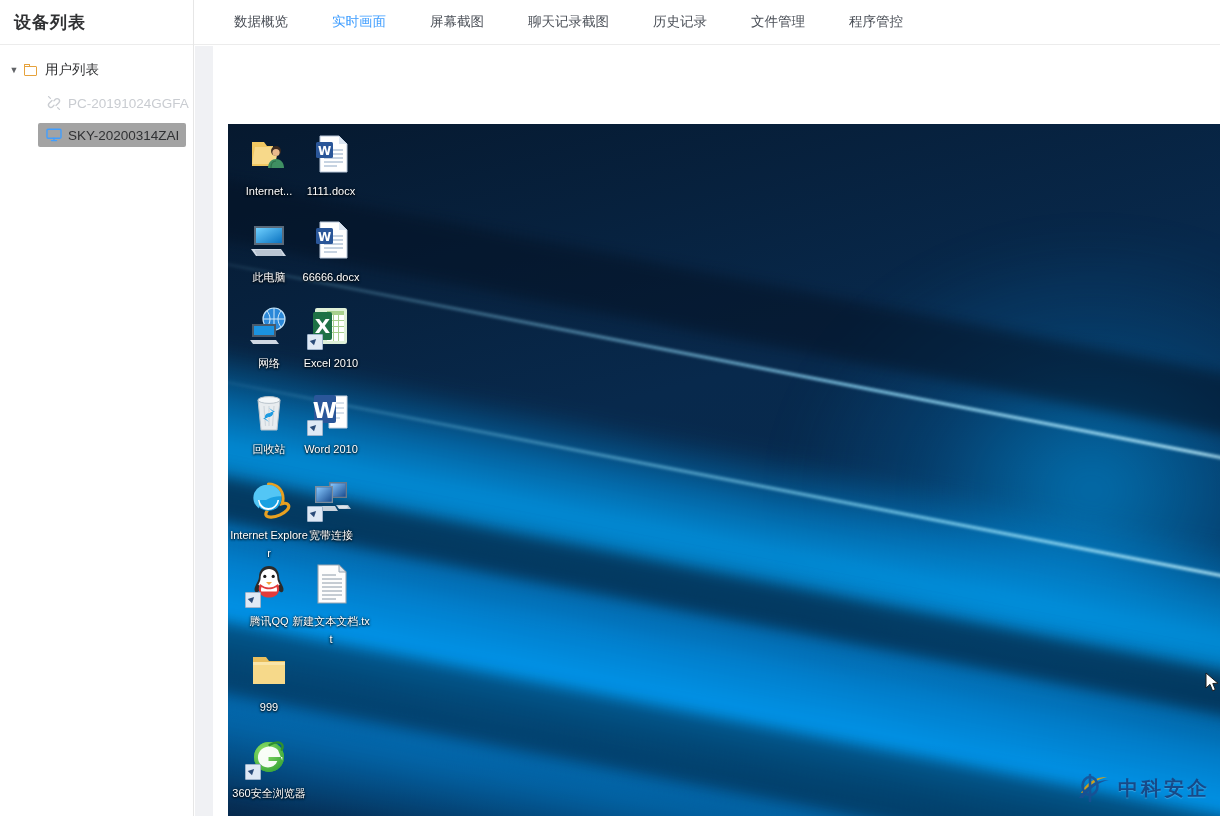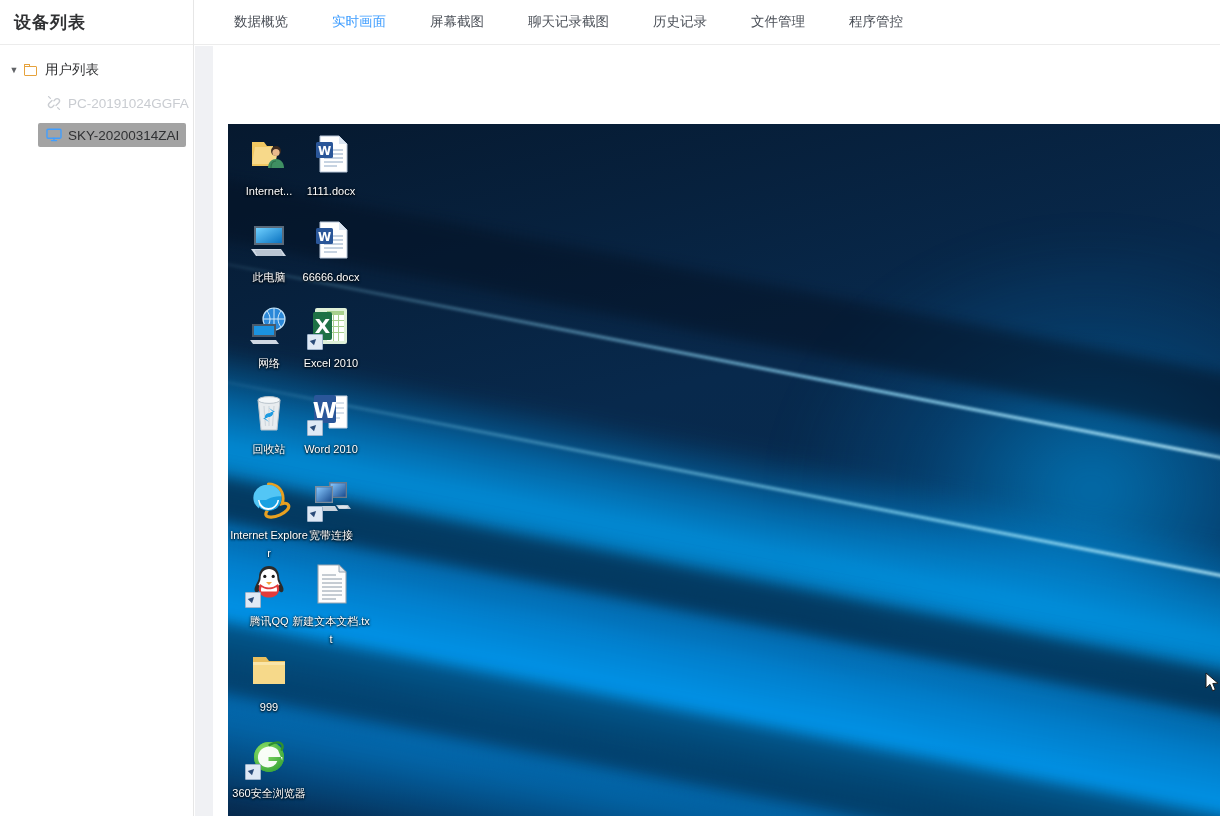--- a/index.html
+++ b/index.html
@@ -451,19 +451,30 @@
             <path d="M33 18c-2.5-2.4-6-3.8-9.6-3.4-6.6.7-11 6-10.4 12 .5 5 4.8 8.8 10 8.8 4.3 0 8-2.6 9.3-6.3H23.5V25h13.8c.2 1-.1 3.4-.1 3.4" fill="#ffffff" opacity=".95"></path>
             <path d="M24.5 13c4.5-2.5 9-3.2 11.5-1.6 1.8 1.2 2 3.6.8 6.3" stroke="#2f8f2f" stroke-width="2.4" fill="none" stroke-linecap="round"></path>
           </svg>
           <span class="shortcut-arrow"></span>
         </span>
         <span class="lbl">360安全浏览器</span>
       </div>
 
     </div>
 
+    <div class="watermark">
+      <span class="wm-logo">
+        <svg width="38" height="34" viewBox="0 0 38 34">
+          <path d="M6 22c5-10 14-16 26-16-9 2-17 7-22 16z" fill="#f0a500"></path>
+          <path d="M4 27c6-11 16-18 30-18-11 2-20 9-26 18z" fill="#1b4f93"></path>
+          <ellipse cx="15" cy="15" rx="7.5" ry="9" fill="none" stroke="#1b4f93" stroke-width="2.6"></ellipse>
+          <path d="M15 4v26" stroke="#1b4f93" stroke-width="2.6" stroke-linecap="round"></path>
+        </svg>
+      </span>
+      <span class="wm-text">中科安企</span>
+    </div>
 
     <svg class="cursor" style="left:977px;top:548px" viewBox="0 0 16 22">
       <path d="M1 1 L1 16 L5 12.4 L7.6 18.8 L10.3 17.6 L7.8 11.5 L13 11.2 Z" fill="#ffffff" stroke="#1c1c1c" stroke-width="1"></path>
     </svg>
   </div>
 
 </div>
 
 </body></html>

